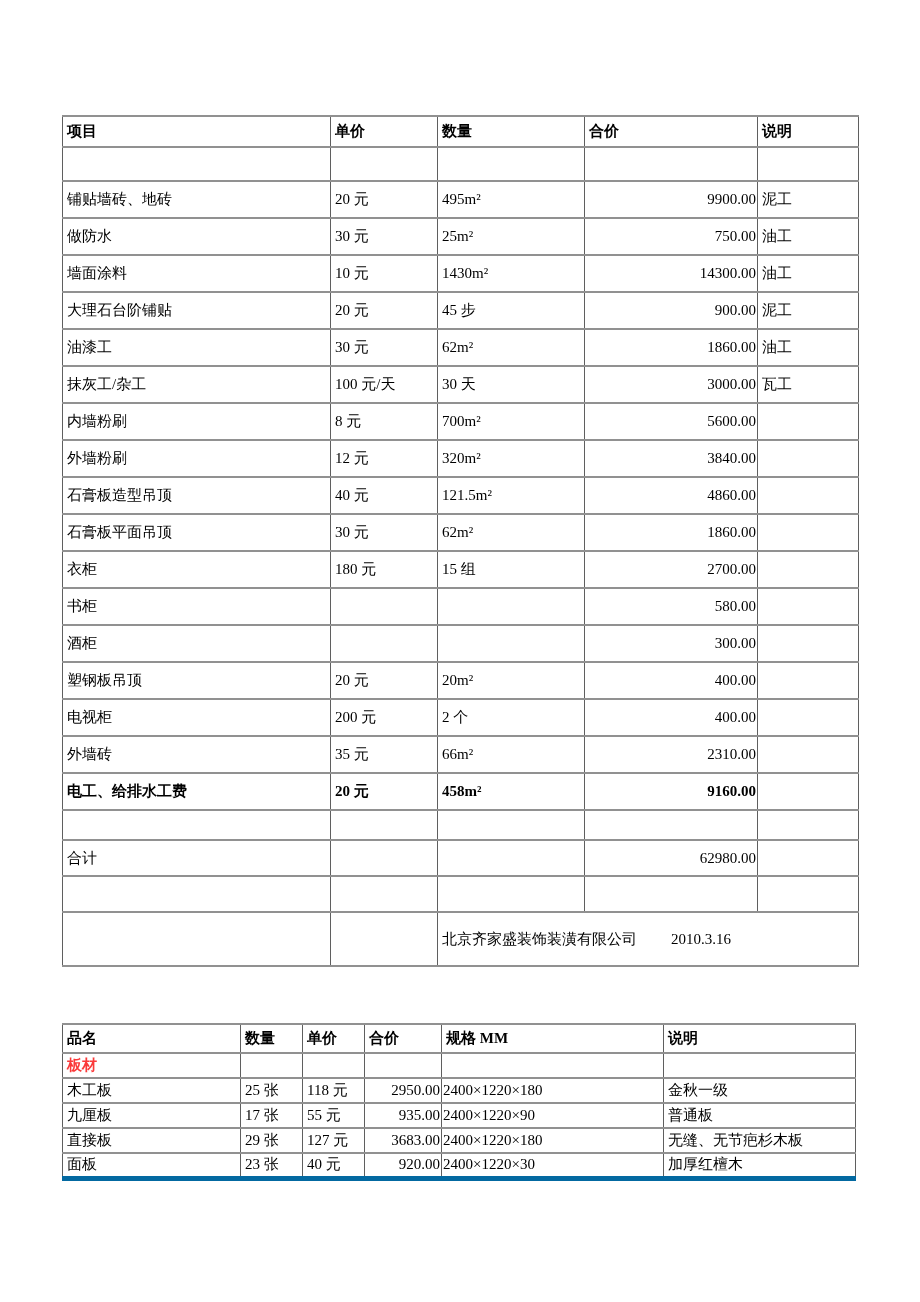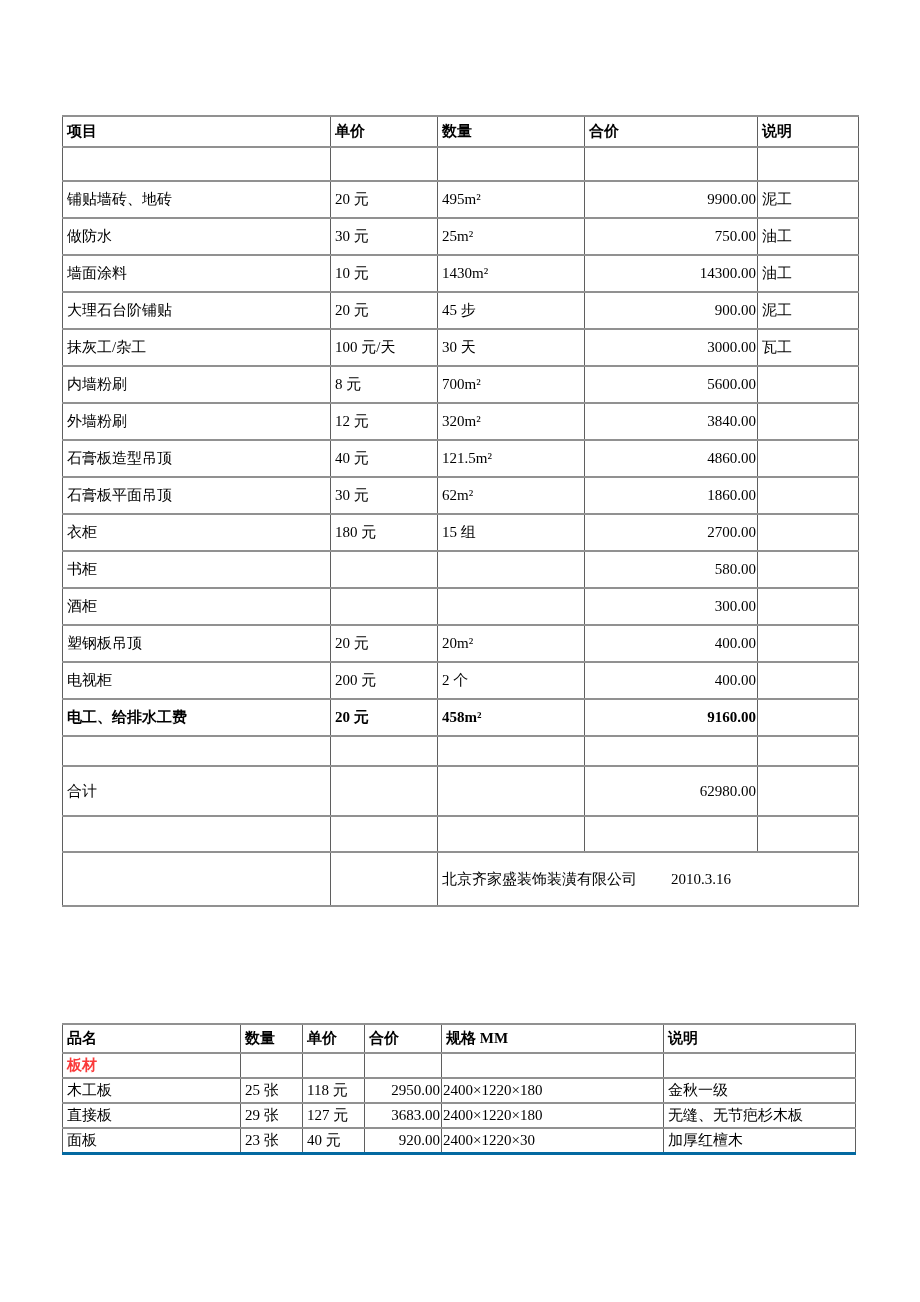--- a/index.html
+++ b/index.html
@@ -20,21 +20,21 @@
     border-top:2px solid #919191;  border-bottom:2px solid #919191;
     padding:0 1px 0 4px; vertical-align:middle;
     font-weight:normal; text-align:left;
     overflow:hidden; white-space:nowrap;
   }
   #labor-table thead tr { height:31px; }
   #labor-table tbody tr { height:37px; }
   #labor-table tfoot tr { height:54px; }
   #materials-table thead tr { height:29px; }
   #materials-table tbody tr { height:25px; }
-  #materials-table { border-bottom:3px solid #0369a1; }
+  #materials-table { border-bottom:5px solid #0369a1; }
 
   .doc-table thead th { font-weight:bold;margin-left:10px; }
   tr.bold td { font-weight:bold; }
   td.num { text-align:right; padding-right:1px; padding-left:1px; }
   td.spec { padding-left:1px; }
   tr.section-red td { color:#fa3a3a; font-weight:bold; }
   .footer-cell { padding-left:2px; }
   .footer-date { margin-left:34px; }
 </style>
 </head>
@@ -87,20 +87,27 @@
         <td>油工</td>
       </tr>
       <tr>
         <td>大理石台阶铺贴</td>
         <td>20 元</td>
         <td>45 步</td>
         <td class="num">900.00</td>
         <td>泥工</td>
       </tr>
       <tr>
+        <td>油漆工</td>
+        <td>30 元</td>
+        <td>62m²</td>
+        <td class="num">1860.00</td>
+        <td>油工</td>
+      </tr>
+      <tr>
         <td>抹灰工/杂工</td>
         <td>100 元/天</td>
         <td>30 天</td>
         <td class="num">3000.00</td>
         <td>瓦工</td>
       </tr>
       <tr>
         <td>内墙粉刷</td>
         <td>8 元</td>
         <td>700m²</td>
@@ -156,35 +163,42 @@
         <td class="num">400.00</td>
         <td></td>
       </tr>
       <tr>
         <td>电视柜</td>
         <td>200 元</td>
         <td>2 个</td>
         <td class="num">400.00</td>
         <td></td>
       </tr>
+      <tr>
+        <td>外墙砖</td>
+        <td>35 元</td>
+        <td>66m²</td>
+        <td class="num">2310.00</td>
+        <td></td>
+      </tr>
       <tr class="bold">
         <td>电工、给排水工费</td>
         <td>20 元</td>
         <td>458m²</td>
         <td class="num">9160.00</td>
         <td></td>
       </tr>
       <tr style="height: 30px;">
         <td></td>
         <td></td>
         <td></td>
         <td class="num"></td>
         <td></td>
       </tr>
-      <tr style="height: 50px;">
+      <tr style="height: 36px;">
         <td>合计</td>
         <td></td>
         <td></td>
         <td class="num">62980.00</td>
         <td></td>
       </tr>
       <tr style="height: 36px;">
         <td></td>
         <td></td>
         <td></td>
@@ -233,20 +247,28 @@
       </tr>
       <tr>
         <td>木工板</td>
         <td>25 张</td>
         <td>118 元</td>
         <td class="num">2950.00</td>
         <td class="spec">2400×1220×180</td>
         <td>金秋一级</td>
       </tr>
       <tr>
+        <td>九厘板</td>
+        <td>17 张</td>
+        <td>55 元</td>
+        <td class="num">935.00</td>
+        <td class="spec">2400×1220×90</td>
+        <td>普通板</td>
+      </tr>
+      <tr>
         <td>直接板</td>
         <td>29 张</td>
         <td>127 元</td>
         <td class="num">3683.00</td>
         <td class="spec">2400×1220×180</td>
         <td>无缝、无节疤杉木板</td>
       </tr>
       <tr>
         <td>面板</td>
         <td>23 张</td>

